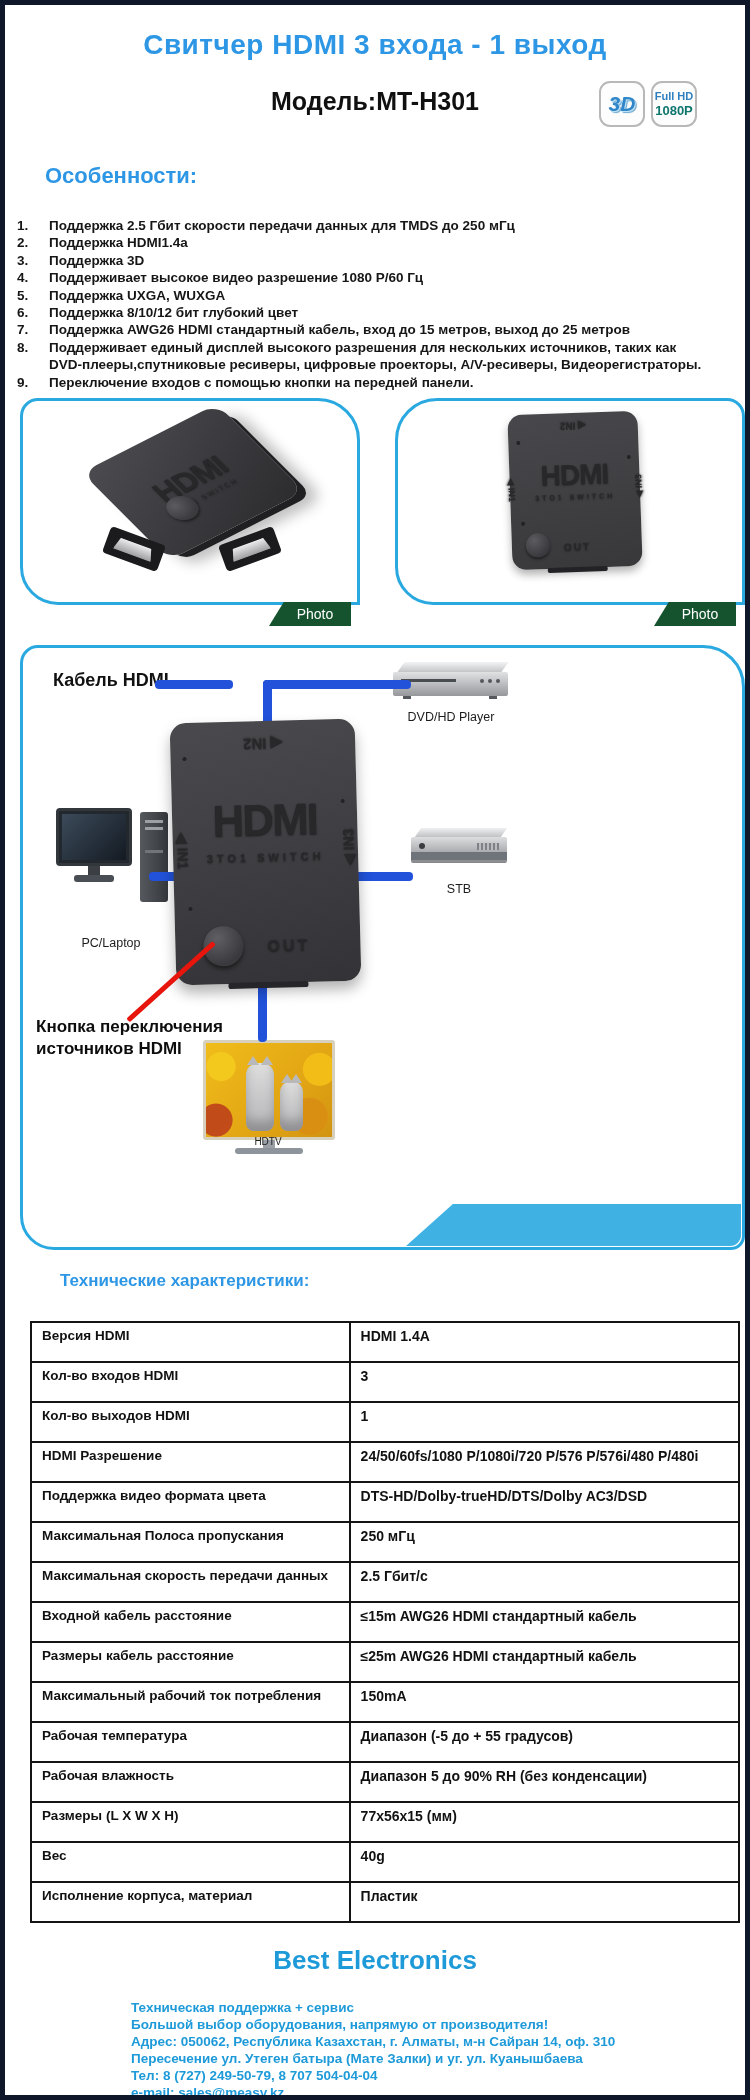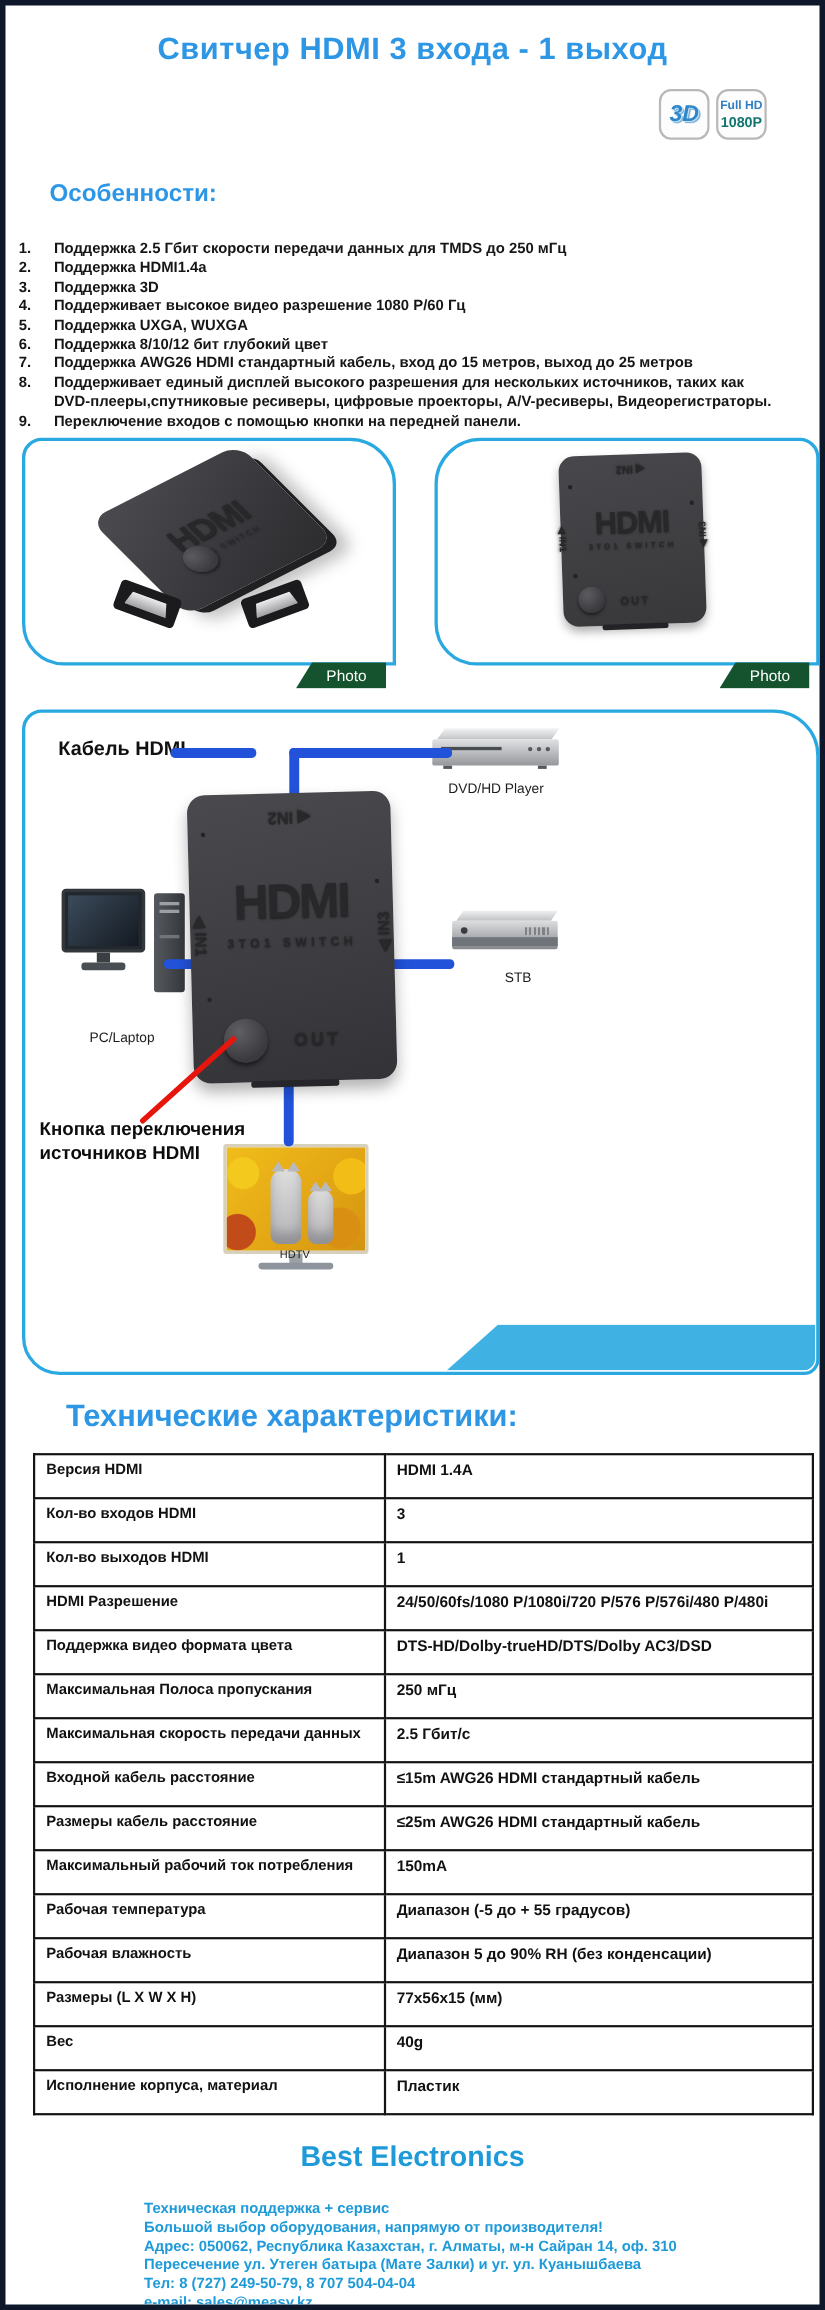--- a/index.html
+++ b/index.html
@@ -145,39 +145,40 @@
   .cat1 { left:40px; top:20px; width:28px; height:68px; }
   .cat2 { left:74px; top:38px; width:23px; height:50px; }
   .tv-neck { position:absolute; left:240px; top:492px; width:12px; height:9px; background:#9aa0a6; }
   .tv-base { position:absolute; left:212px; top:500px; width:68px; height:6px; background:#8d949b; border-radius:3px; }
   
   .red-line { position:absolute; left:105px; top:370px; width:116px; height:5px; background:#E8150C;
     border-radius:2px; transform:rotate(-42deg); transform-origin:left center; z-index:3; }
   .btn-label { position:absolute; left:13px; top:368px; width:205px; font-size:17px;
     font-weight:bold; color:#0d0d0d; line-height:22px; }
   
-  .specs-heading { position:absolute; top:1266px; left:55px; font-size:28px; font-weight:bold; color:#2D97E5; }
+  .specs-heading { position:absolute; top:1266px; left:55px; font-size:17px; font-weight:bold; color:#2D97E5; }
   .specs { position:absolute; top:1316px; left:25px; width:710px; border-collapse:collapse; table-layout:fixed; }
   .specs td { border:2px solid #141414; vertical-align:top; padding:5px 10px;
     height:40px; box-sizing:border-box; font-size:13.5px; font-weight:bold; color:#111; }
   .specs td.c1 { width:45%; }
   .specs td.c2 { width:55%; white-space:nowrap; font-size:14px; }
   
   .company { position:absolute; top:1940px; left:0; width:100%; text-align:center;
     font-size:26px; font-weight:bold; color:#1E9AD9; }
   .footer { position:absolute; top:1994px; left:126px; font-size:13.5px; font-weight:bold;
     color:#1E9AD9; line-height:17px; }
 </style>
 </head>
 <body>
 
 <div class="page">
 
   <div class="main-title">Свитчер HDMI  3 входа - 1 выход</div>
 
+  <div class="model-line">Модель:MT-H301</div>
 
   <div class="badges">
     <div class="badge">
       <span class="badge-3d-txt">3D</span>
     </div>
     <div class="badge">
       <span class="badge-fhd-top">Full HD</span>
       <span class="badge-fhd-bot">1080P</span>
     </div>
   </div>
@@ -302,21 +303,21 @@
     <div class="dev-label" style="left:28px;top:288px;width:120px;">PC/Laptop</div>
 
     <div class="stb">
       <div class="stb-lid"></div>
       <div class="stb-body">
         <div class="stb-led"></div>
         <div class="stb-vents"></div>
         <div class="stb-stripe"></div>
       </div>
     </div>
-    <div class="dev-label" style="left:408px;top:234px;width:80px;">STB</div>
+    <div class="dev-label" style="left:396px;top:234px;width:80px;">STB</div>
 
     <div class="tv">
       <div class="cat cat1"></div>
       <div class="cat cat2"></div>
     </div>
     <div class="tv-neck"></div>
     <div class="tv-base"></div>
     <div class="dev-label" style="left:178px;top:488px;width:134px;font-size:10px;">HDTV</div>
 
     <div class="red-line"></div>

